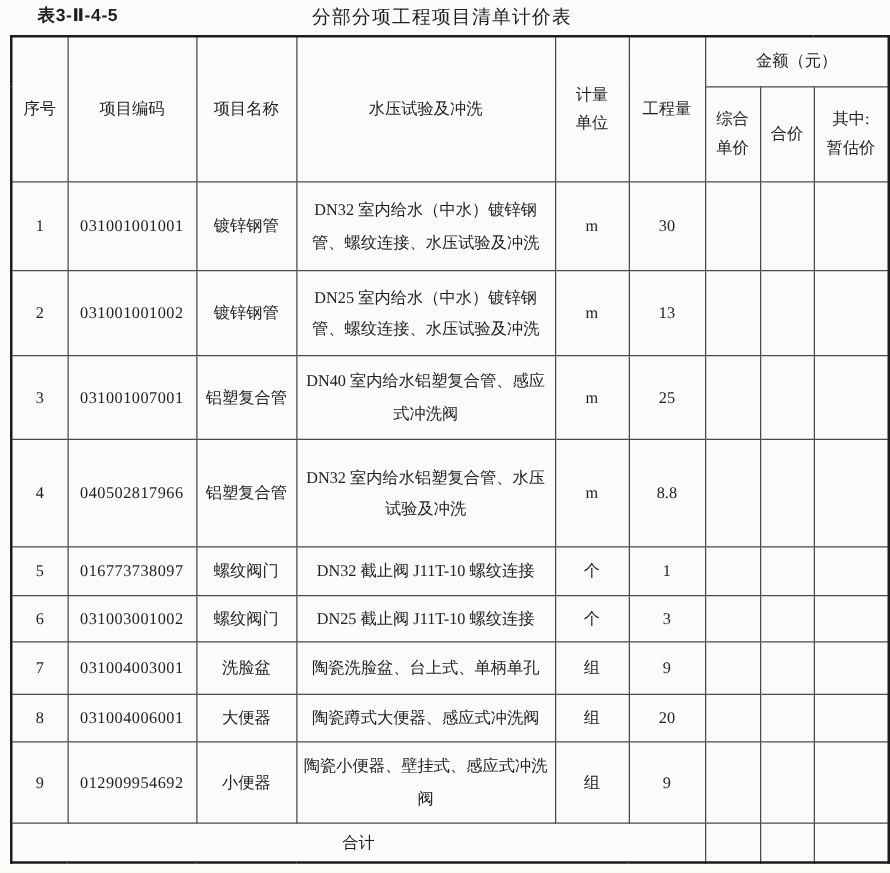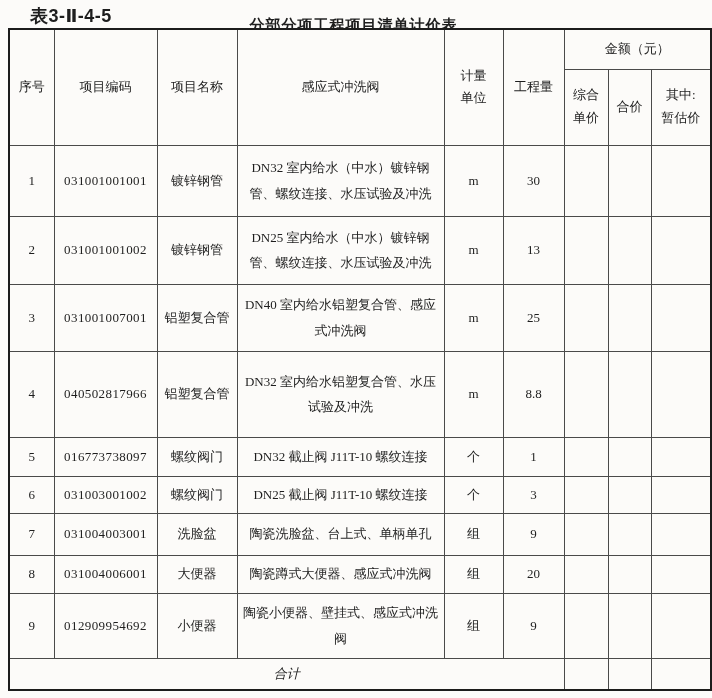--- a/index.html
+++ b/index.html
@@ -22,31 +22,31 @@
     left: 0;
     width: 712px;
     height: 22px;
   }
   .table-label {
     position: absolute;
     left: 30px;
     top: 0;
     font-family: "Liberation Sans", "DejaVu Sans", sans-serif;
     font-weight: bold;
-    font-size: 18px;
+    font-size: 14px;
     letter-spacing: 0.5px;
   }
   .heading {
     position: absolute;
     left: 0;
-    top: 12px;
+    top: 0;
     width: 707px;
     text-align: center;
     font-family: "Liberation Sans", "DejaVu Sans", sans-serif;
-    font-weight: bold;
+    font-weight: normal;
     font-size: 15px;
     letter-spacing: 1px;
   }
   table.qtable {
     position: absolute;
     top: 28px;
     left: 8px;
     width: 702px;
     border-collapse: collapse;
     table-layout: fixed;
@@ -81,21 +81,21 @@
   tr.hdr-bottom { height: 76px; }
   tr.row-1 { height: 71px; }
   tr.row-2 { height: 68px; }
   tr.row-3 { height: 67px; }
   tr.row-4 { height: 86px; }
   tr.row-5 { height: 39px; }
   tr.row-6 { height: 37px; }
   tr.row-7 { height: 42px; }
   tr.row-8 { height: 38px; }
   tr.row-9 { height: 65px; }
-  tr.row-total { height: 32px; font-style: italic; }
+  tr.row-total { height: 32px; }
 </style>
 </head>
 <body>
 
 <div class="page">
 
   <div class="titlebar">
     <span class="heading">分部分项工程项目清单计价表</span>
     <span class="table-label">表3-Ⅱ-4-5</span>
   </div>
@@ -111,21 +111,21 @@
       <col style="width:44px">
         <col style="width:43px">
         <col style="width:60px">
     </colgroup>
 
     <thead>
       <tr class="hdr-top">
         <th rowspan="2" class="multiline">序号</th>
         <th rowspan="2">项目编码</th>
         <th rowspan="2">项目名称</th>
-        <th rowspan="2">感应式冲洗阀</th>
+        <th rowspan="2">水压试验及冲洗</th>
         <th rowspan="2" class="multiline">计量
 单位</th>
         <th rowspan="2">工程量</th>
         <th colspan="3">金额（元）</th>
       </tr>
       <tr class="hdr-bottom">
         <th class="multiline">综合
 单价</th>
         <th>合价</th>
         <th class="multiline">其中:

